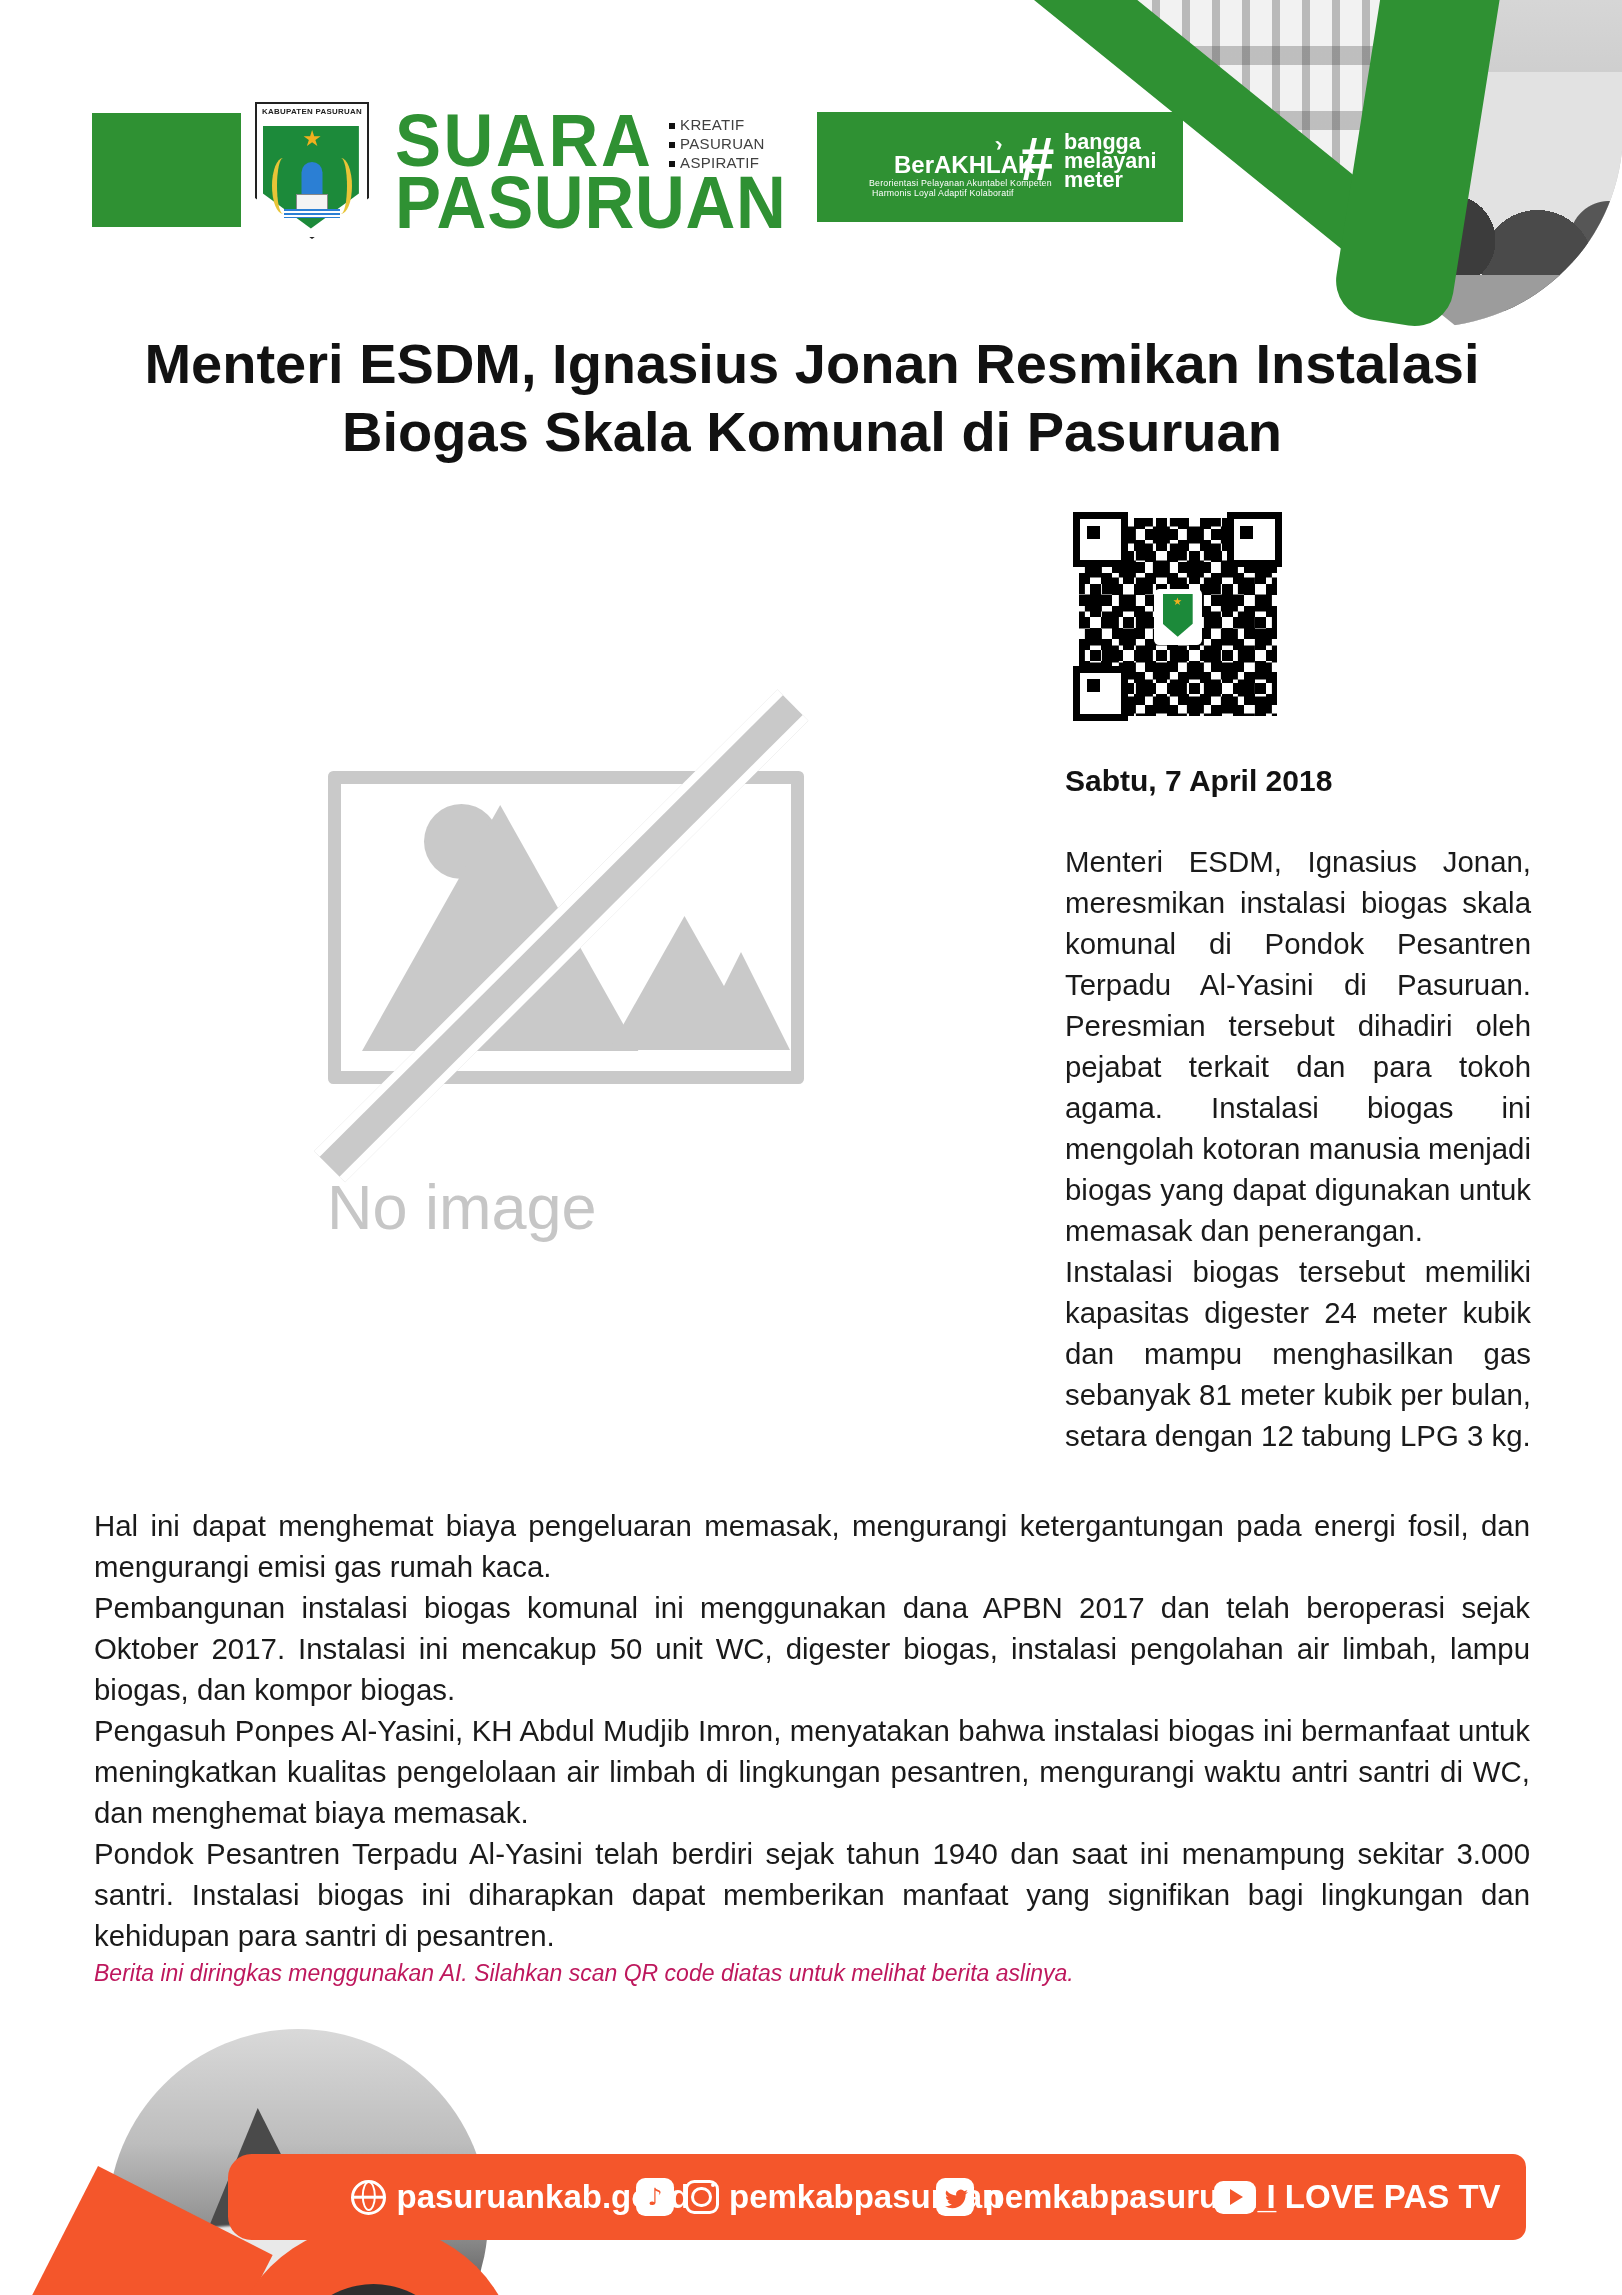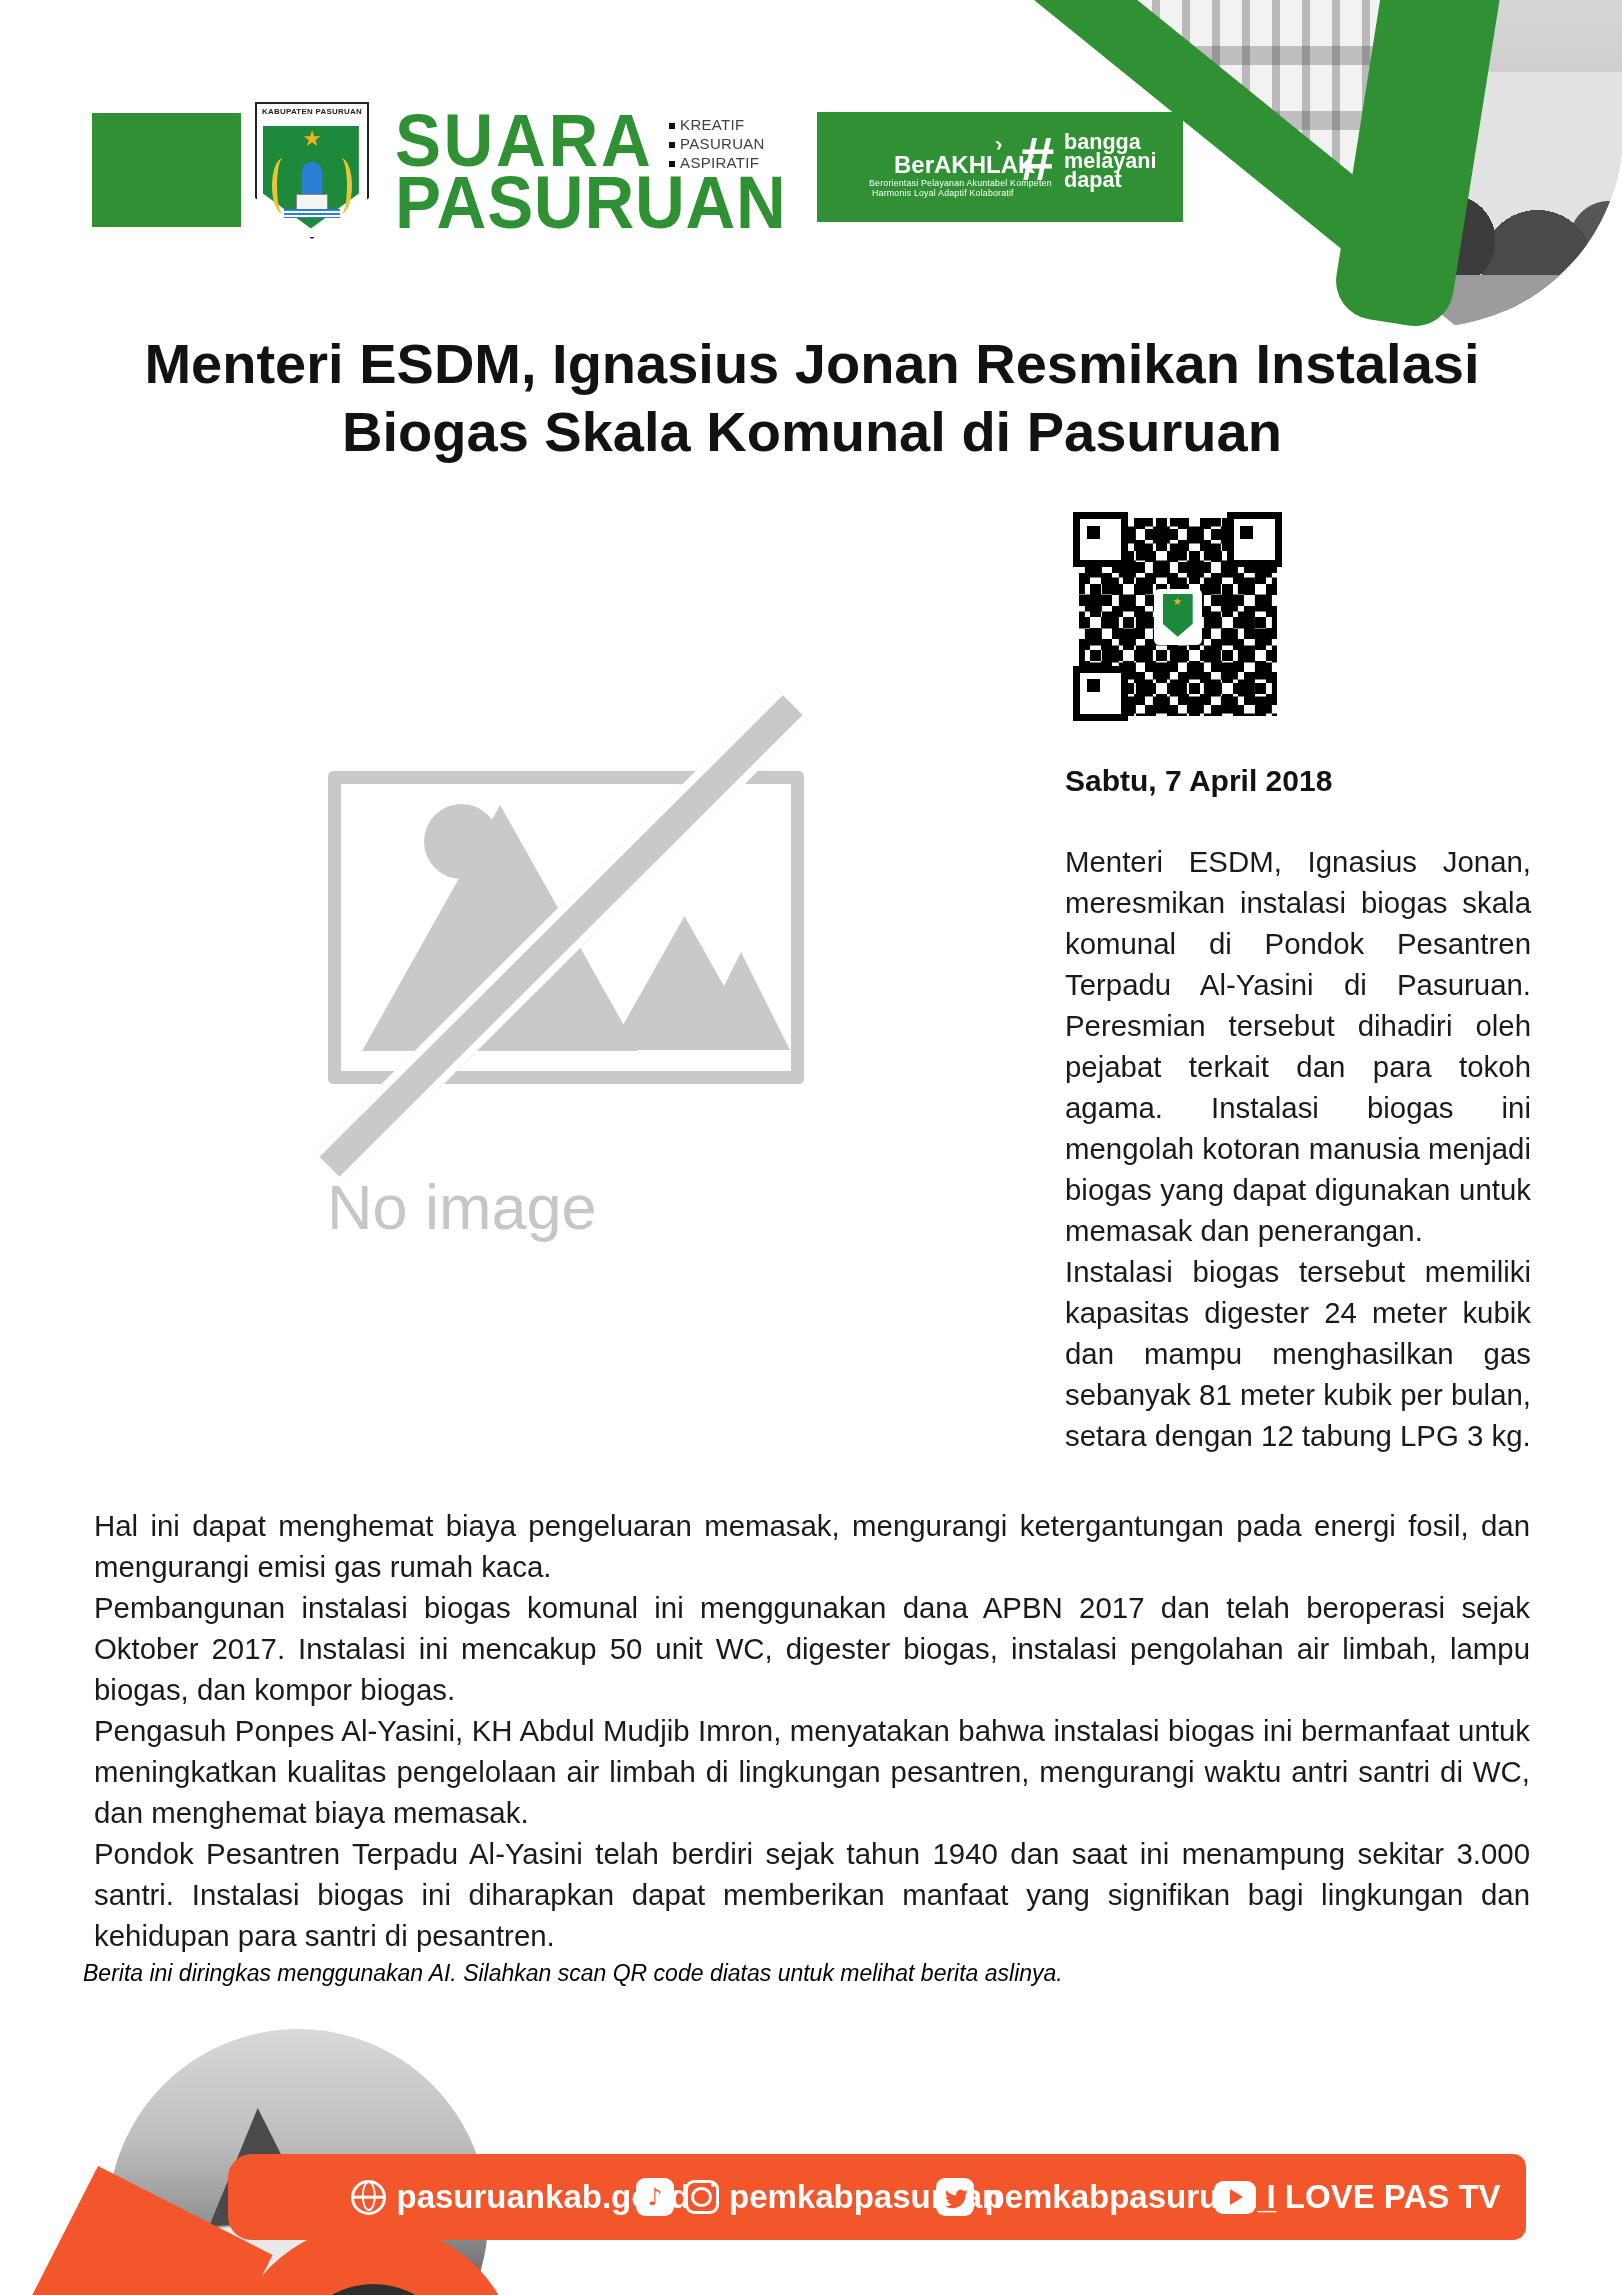--- a/index.html
+++ b/index.html
@@ -105,21 +105,21 @@
         clip-path:polygon(50% 0,0 100%,100% 100%);}
   .ph-mtn3{left:692px;top:952px;width:98px;height:98px;background:#c9c9c9;
         clip-path:polygon(50% 0,0 100%,100% 100%);}
   .ph-slash{left:234px;top:914px;width:654px;height:27.5px;background:#c9c9c9;
         border-top:8.5px solid #fff;border-bottom:8.5px solid #fff;transform:rotate(-44.9deg);}
   .ph-label{left:327px;top:1171px;width:478px;text-align:left;font-size:63px;color:#c6c6c6;}
 
   .fullbody{left:94px;top:1505px;width:1436px;font-size:29.4px;line-height:41px;
         text-align:justify;color:#1a1a1a;}
   .fullbody p{margin:0;}
-  .ai-note{left:83px;top:1960px;width:1436px;font-size:23px;font-style:italic;color:#000000;}
+  .ai-note{left:94px;top:1960px;width:1436px;font-size:23px;font-style:italic;color:#be185d;}
 
   
   .mountain{left:108px;top:2029px;width:380px;height:380px;border-radius:50%;overflow:hidden;
         background:linear-gradient(180deg,#d9d9d9 0%,#bdbdbd 30%,#8a8a8a 55%,#4f4f4f 75%,#2e2e2e 100%);}
   .mountain .peak{position:absolute;left:26px;top:79px;width:275px;height:301px;background:#4a4a4a;
         clip-path:polygon(45% 0,0 100%,100% 100%);}
   .mountain .peak2{position:absolute;left:164px;top:170px;width:249px;height:216px;background:#2f2f2f;
         clip-path:polygon(40% 0,0 100%,100% 100%);}
   .mountain .cloud{position:absolute;left:19.6px;top:196px;width:275px;height:59px;background:#e9e9e9;
         border-radius:50%;filter:blur(1.3px);}
@@ -194,21 +194,21 @@
 
   <div class="abs berakhlak">BerAKHLAK</div>
   <div class="abs berakhlak-arrow">›</div>
   <div class="abs bsub1">Berorientasi Pelayanan Akuntabel Kompeten</div>
   <div class="abs bsub2">Harmonis Loyal Adaptif Kolaboratif</div>
 
   <div class="abs hash-symbol">#</div>
   <div class="abs hash-lines">
     <div>bangga</div>
     <div>melayani</div>
-    <div>dapat</div>
+    <div>meter</div>
   </div>
 
   <div class="abs title">
     <div>Menteri ESDM, Ignasius Jonan Resmikan Instalasi</div>
     <div>Biogas Skala Komunal di Pasuruan</div>
   </div>
 
   <div class="abs qr">
     <div class="cells"></div>
     <div class="finder f-tl"></div>

